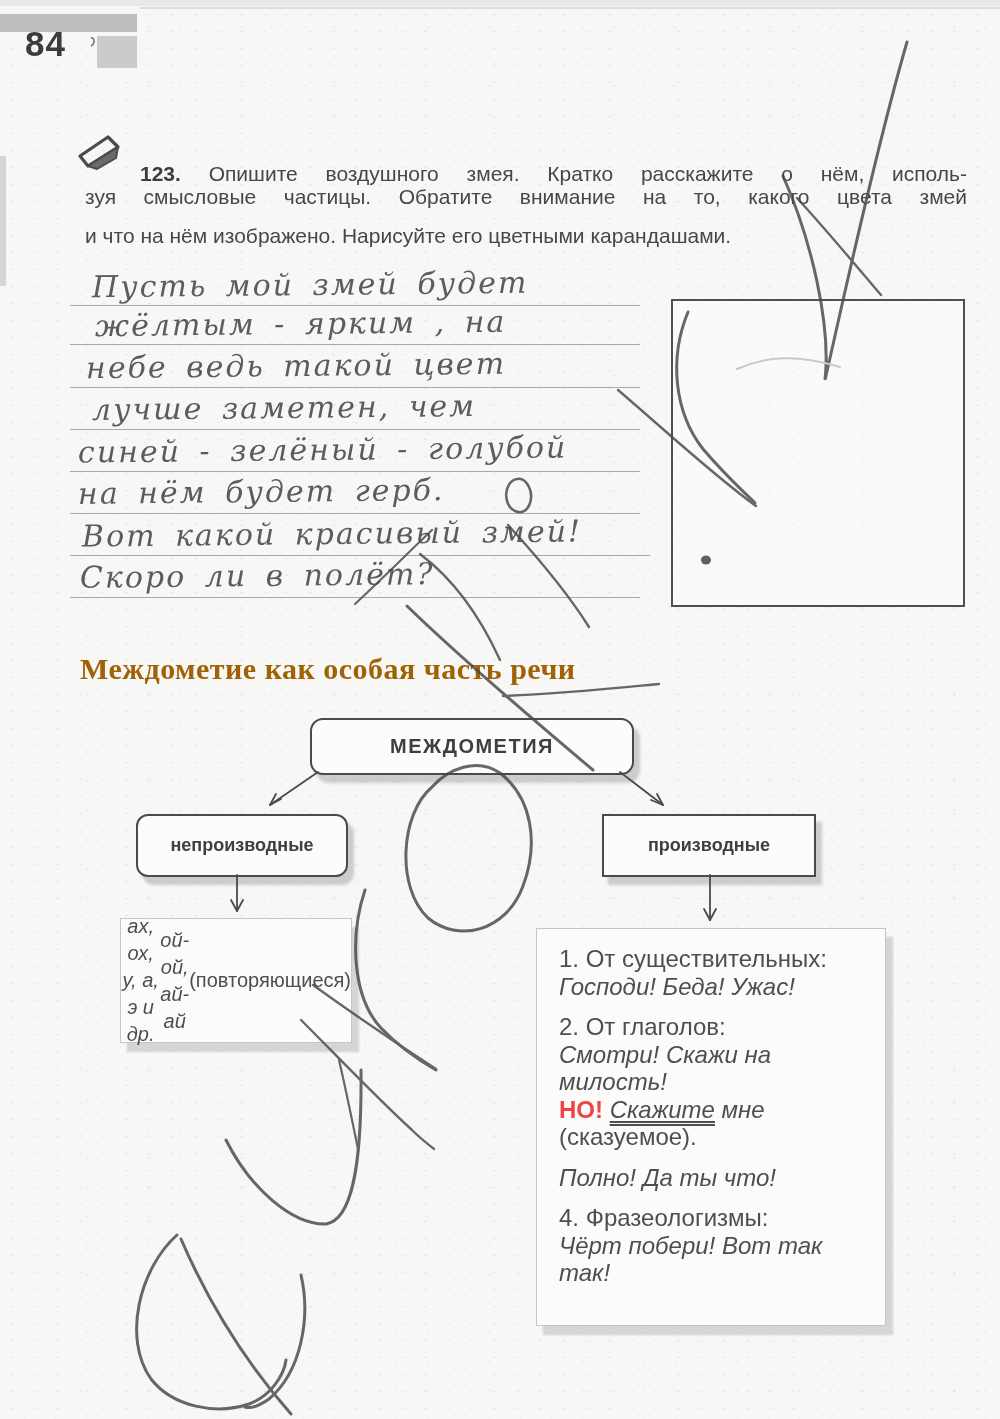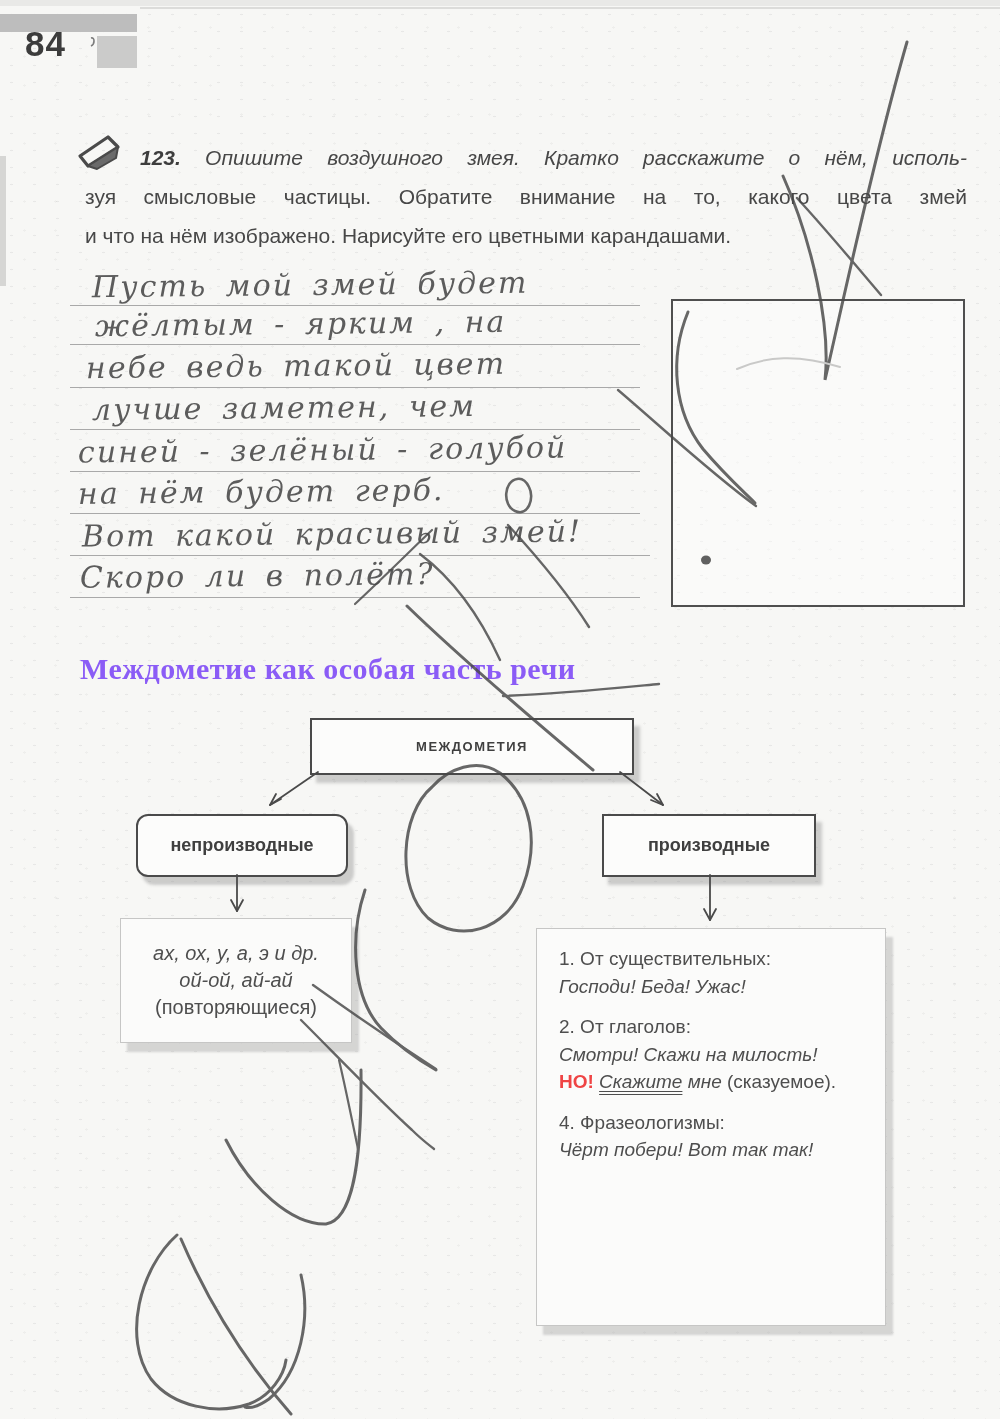--- a/index.html
+++ b/index.html
@@ -32,37 +32,37 @@
     position:absolute;z-index:4;white-space:nowrap;
     font-family:"DejaVu Serif",serif;font-style:italic;
     font-size:30px;color:#4c4c4c;letter-spacing:2px;word-spacing:7px;
     transform:rotate(-0.6deg);opacity:.9;
   }
   .drawbox{position:absolute;left:671px;top:293px;width:290px;height:304px;
     border:2px solid #4f4f4f;background:rgba(255,255,255,.4);z-index:3;}
   .heading{
     position:absolute;left:80px;top:646px;z-index:3;
     font-family:"Liberation Serif",serif;font-weight:bold;
-    font-size:30px;color:#8b5cf6;letter-spacing:.5px;white-space:nowrap;
+    font-size:30px;color:#a16207;letter-spacing:.5px;white-space:nowrap;
   }
   
   .dbox{position:absolute;z-index:10;background:#fcfcfb;border:2px solid #4a4a4a;
     display:flex;align-items:center;justify-content:center;
     font-weight:bold;color:#3f3f3f;
     box-shadow:6px 8px 3px rgba(150,150,150,.45);}
-  .dbox.root{left:310px;top:712px;width:320px;height:53px;font-size:13px;letter-spacing:1.5px;}
+  .dbox.root{left:310px;top:712px;width:320px;height:53px;font-size:20px;letter-spacing:1.5px;border-radius:13px;}
   .dbox.b-left{left:136px;top:808px;width:208px;height:59px;font-size:18px;border-radius:12px;}
   .dbox.b-right{left:602px;top:808px;width:210px;height:59px;font-size:18px;}
   .lbox{position:absolute;z-index:9;background:#fbfbfa;border:1px solid #c6c6c5;
     color:#4e4e4e;box-shadow:7px 9px 2px rgba(170,170,170,.45);}
   .lbox.left{left:120px;top:912px;width:230px;height:123px;
-    display:flex;flex-direction:column;justify-content:center;align-items:center;
+    display:flex;flex-direction:row;justify-content:center;align-items:center;
     font-size:20px;line-height:27px;text-align:center;}
   .lbox.right{left:536px;top:922px;width:350px;height:398px;
-    padding:16px 8px 0 22px;box-sizing:border-box;font-size:19px;line-height:27.5px;}
+    padding:16px 8px 0 22px;box-sizing:border-box;font-size:24px;line-height:27.5px;}
   .it{font-style:italic;}
   .ritem{margin-bottom:13px;}
   .no-lbl{font-weight:bold;color:#ef4444;}
   .u2{text-decoration:underline double;text-underline-offset:3px;}
   svg.layer{position:absolute;left:0;top:0;z-index:20;pointer-events:none;}
   svg.ink{z-index:40;}
 </style>
 </head>
 <body>
 
@@ -78,21 +78,21 @@
 
   <svg class="layer" width="1000" height="1419" style="z-index:3">
     <g fill="none" stroke="#4a4a4a" stroke-width="3.2" stroke-linejoin="round">
       <path d="M80,150 L108,131 L118,141 L88,160 Z"></path>
       <path d="M88,160 L118,141 L116,152 L97,163 Z" fill="#6a6a6a" stroke-width="2"></path>
     </g>
 
     <path d="M91,32 C95,31 95,38 91,40" stroke="#7c7c7c" stroke-width="1.6" fill="none"></path>
   </svg>
 
-  <div class="ex-line" style="left:140px;top:132px;width:827px;font-style:italic;">
+  <div class="ex-line" style="left:140px;top:148px;width:827px;">
     <span class="ex-num">123.</span>
     <span>Опишите воздушного змея. Кратко расскажите о нём, исполь-</span>
   </div>
   <div class="ex-line" style="left:85px;top:171px;width:882px;">зуя смысловые частицы. Обратите внимание на то, какого цвета змей</div>
   <div class="ex-line last" style="left:85px;top:210px;width:882px;">и что на нём изображено. Нарисуйте его цветными карандашами.</div>
 
   <div class="rule" style="top:299px;"></div>
   <div class="rule" style="top:338px;"></div>
   <div class="rule" style="top:381px;"></div>
   <div class="rule" style="top:423px;"></div>
@@ -146,20 +146,21 @@
       <div>2. От глаголов:</div>
       <div class="it">Смотри! Скажи на милость!</div>
       <div>
         <span class="no-lbl">НО!</span>
         <span class="it u2">Скажите</span>
         <span class="it">мне</span>
         <span>(сказуемое).</span>
       </div>
     </div>
     <div class="ritem">
+      <div class="it">Полно! Да ты что!</div>
     </div>
     <div class="ritem">
       <div>4. Фразеологизмы:</div>
       <div class="it">Чёрт побери! Вот так так!</div>
     </div>
   </div>
 
   <svg class="layer ink" width="1000" height="1419">
     <g fill="none" stroke="#474747" stroke-width="3" stroke-linecap="round" opacity="0.82">
 

